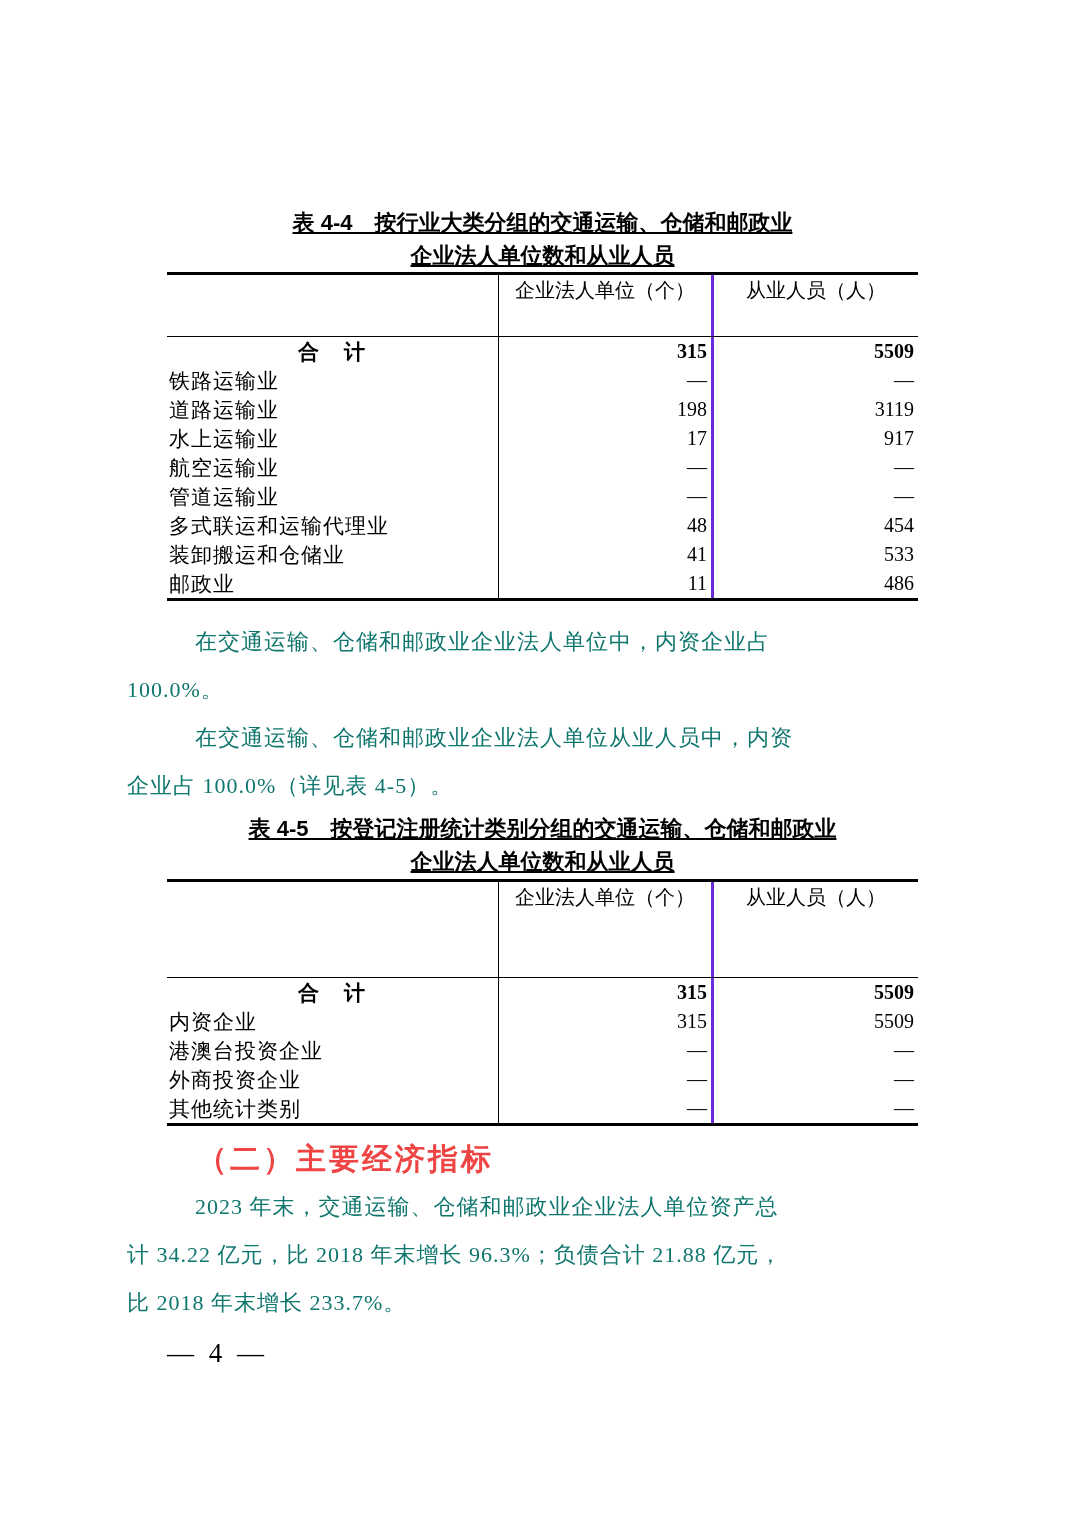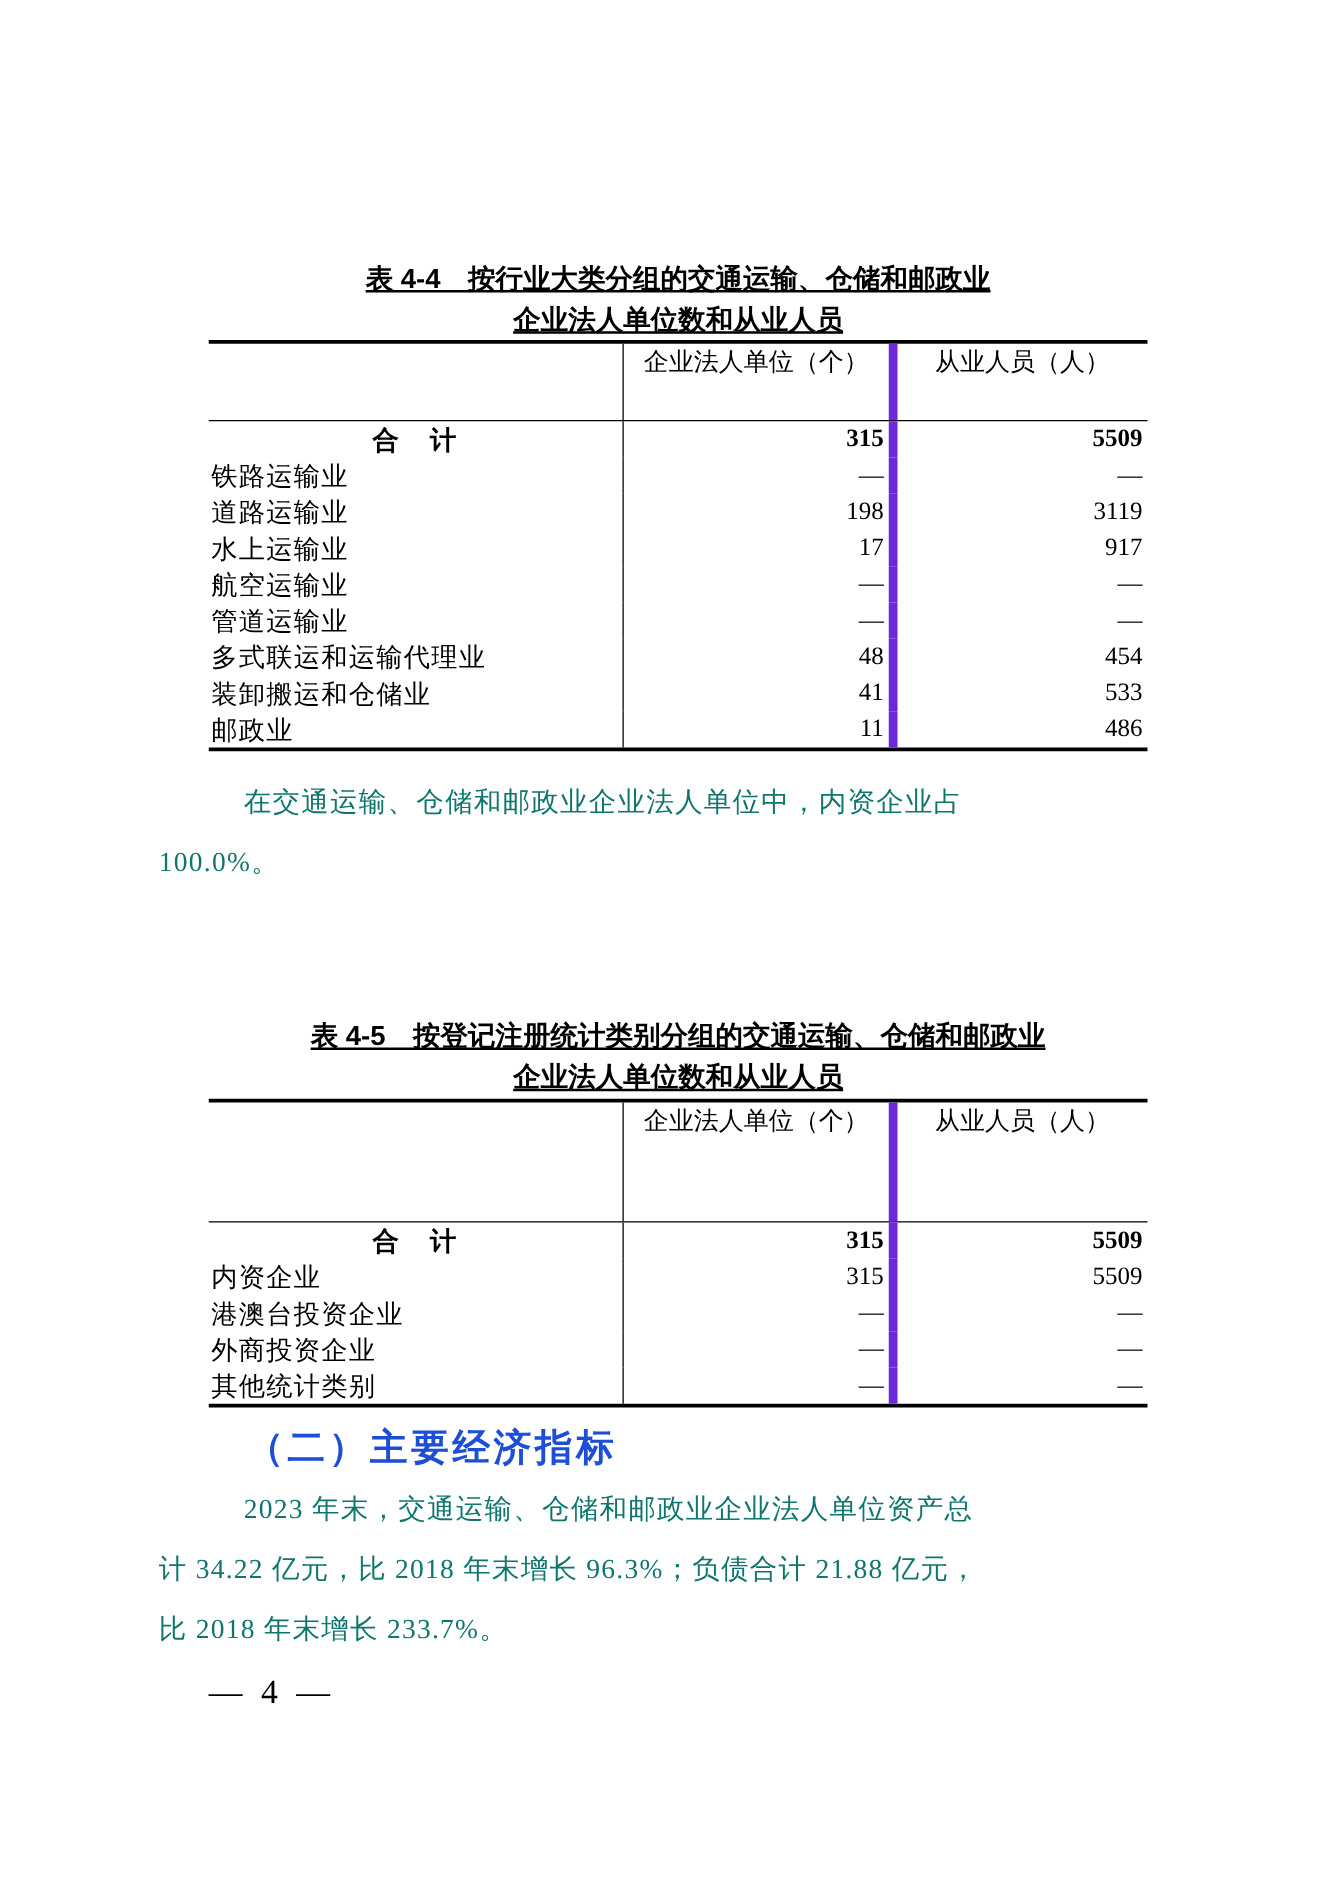--- a/index.html
+++ b/index.html
@@ -32,21 +32,21 @@
   .thead{display:flex;border-bottom:1px solid #000;}
   .thead .hc{
     box-sizing:border-box;
     display:flex;flex-direction:row;justify-content:center;
     text-align:center;font-size:20px;line-height:30px;color:#000;
   }
   .t44 .thead{height:61px;}
   .t45 .thead{height:95px;}
   .col1{width:331px;box-sizing:border-box;}
   .col2{width:213px;box-sizing:border-box;border-left:1px solid #000;}
-  .col3{width:207px;box-sizing:border-box;border-left:7px solid #6d28d9;}
+  .col3{width:207px;box-sizing:border-box;border-left:3px solid #6d28d9;}
   .trow{display:flex;height:29px;align-items:flex-end;}
   .trow .cell{
     box-sizing:border-box;height:29px;
     display:flex;align-items:center;
     font-size:21px;color:#000;
   }
   .trow .cell.lbl{justify-content:flex-start;padding-left:2px;letter-spacing:1px;}
   .trow .cell.num{justify-content:flex-end;padding-right:4px;font-size:20px;}
   .trow.total .cell{font-weight:bold;}
   .trow.total .cell.lbl{justify-content:center;padding-left:0;letter-spacing:2px;}
@@ -54,21 +54,21 @@
   .para{
     position:absolute;left:127px;width:820px;
     font-size:22px;line-height:48px;letter-spacing:1px;color:#0f766e;
   }
   .pline{white-space:nowrap;}
   .pline.indent{text-indent:68px;}
   
   .sec-heading{
     position:absolute;left:127px;width:820px;
     font-size:30px;line-height:48px;font-weight:bold;
-    letter-spacing:3px;text-indent:70px;color:#1d4ed8;
+    letter-spacing:3px;text-indent:70px;color:#ef4444;
     font-family:"Liberation Serif","DejaVu Serif",serif;
   }
   
   .page-num{
     position:absolute;left:167px;top:1338px;
     font-size:27px;letter-spacing:4px;color:#000;
   }
 </style>
 </head>
 <body>
@@ -137,20 +137,24 @@
       <div class="cell num col2">11</div>
       <div class="cell num col3">486</div>
     </div>
   </div>
 
   <div class="para" style="top:618px">
     <div class="pline indent">在交通运输、仓储和邮政业企业法人单位中，内资企业占</div>
     <div class="pline">100.0%。</div>
   </div>
 
+  <div class="para" style="top:714px">
+    <div class="pline indent">在交通运输、仓储和邮政业企业法人单位从业人员中，内资</div>
+    <div class="pline">企业占 100.0%（详见表 4-5）。</div>
+  </div>
 
   <div class="tbl-caption" style="top:812px">
     <div>表 4-5　按登记注册统计类别分组的交通运输、仓储和邮政业</div>
     <div>企业法人单位数和从业人员</div>
   </div>
 
   <div class="stat-table t45" style="top:879px">
     <div class="thead">
       <div class="hc col1"></div>
       <div class="hc col2">

